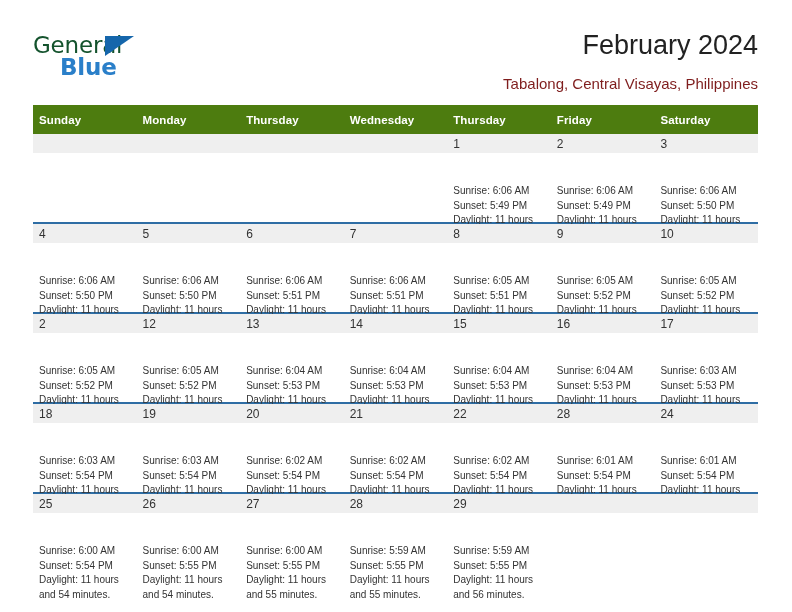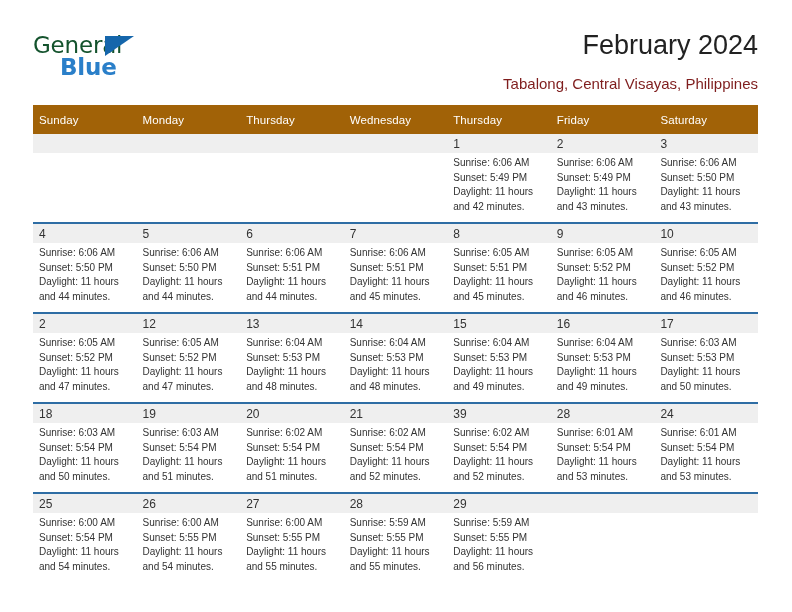--- a/index.html
+++ b/index.html
@@ -90,24 +90,24 @@
   
   .calendar {
     position: absolute;
     left: 33px;
     top: 105px;
     width: 725px;
     border-collapse: collapse;
     table-layout: fixed;
   }
   .calendar th {
-    background: #a16207;
+    background: #4d7c0f;
     color: #ffffff;
     font-size: 11.5px;
-    font-weight: normal;
+    font-weight: bold;
     text-align: left;
     padding: 5px 0 5px 6px;
     height: 19px;
     vertical-align: middle;
     letter-spacing: 0.1px;
   }
   .calendar td {
     vertical-align: top;
     padding: 0;
     width: 103.57px;
@@ -132,20 +132,21 @@
     line-height: 16px;
   }
   .daycell.empty .daynum-strip {
     background: #efefef;
   }
   .detail {
     padding: 3px 7px 0 6px;
     font-size: 10px;
     line-height: 14.6px;
     color: #333333;
+    margin-top: 28px;
   }
   .detail div {
     white-space: nowrap;
   }
   .detail .daylight-wrap {
     white-space: normal;
   }
 </style>
 </head>
 <body>
@@ -412,21 +413,21 @@
               <div class="daynum-strip">21</div>
               <div class="detail">
                 <div>Sunrise: 6:02 AM</div>
                 <div>Sunset: 5:54 PM</div>
                 <div class="daylight-wrap">Daylight: 11 hours and 52 minutes.</div>
               </div>
             </div>
           </td>
           <td>
             <div class="daycell">
-              <div class="daynum-strip">39</div>
+              <div class="daynum-strip">22</div>
               <div class="detail">
                 <div>Sunrise: 6:02 AM</div>
                 <div>Sunset: 5:54 PM</div>
                 <div class="daylight-wrap">Daylight: 11 hours and 52 minutes.</div>
               </div>
             </div>
           </td>
           <td>
             <div class="daycell">
               <div class="daynum-strip">28</div>

